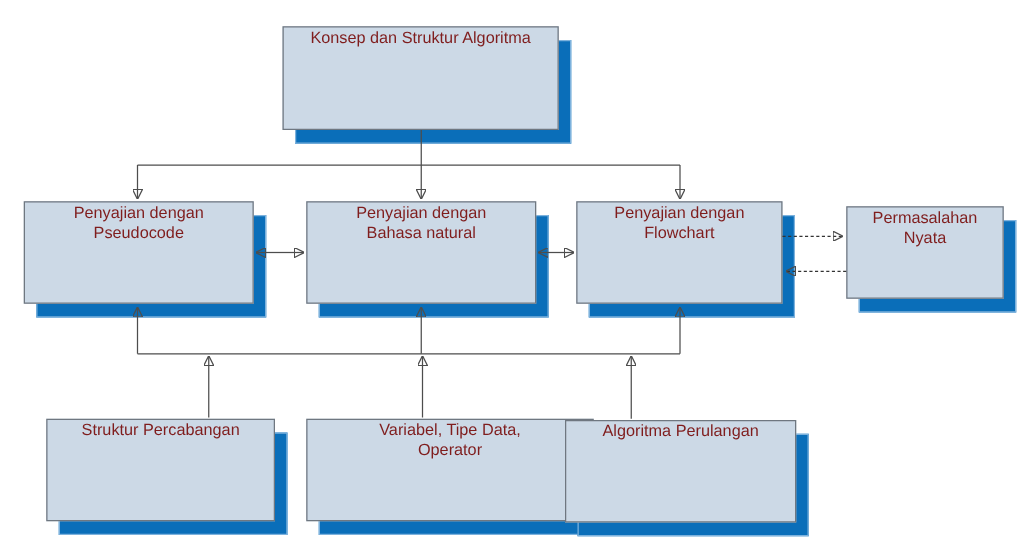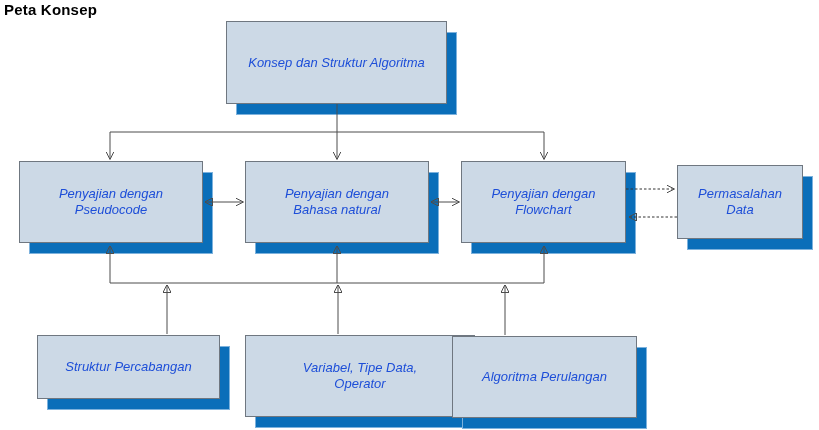--- a/index.html
+++ b/index.html
@@ -12,43 +12,41 @@
     color:#000;letter-spacing:.2px;
   }
   .node{position:absolute;}
   .node .shadow{
     position:absolute;left:10px;top:11px;width:100%;height:100%;
     background:#0a6eb9;border:1px solid #7db2dd;box-sizing:border-box;
   }
   .node .face{
     position:absolute;left:0;top:0;width:100%;height:100%;box-sizing:border-box;
     background:#ccd9e6;border:1px solid #6f7780;
-    display:flex;align-items:center;justify-content:center;
-    text-align:center;font-size:13px;line-height:16px;color:#1d4ed8;
+    display:flex;align-items:flex-start;justify-content:center;
+    text-align:center;font-size:13px;line-height:16px;color:#7f1d1d;
     white-space:pre-line;
-    font-style:italic;
   }
   .n-konsep      {left:226px;top:21px; width:221px;height:83px;}
   .n-pseudocode  {left:19px; top:161px;width:184px;height:82px;}
   .n-bahasa      {left:245px;top:161px;width:184px;height:82px;}
   .n-flowchart   {left:461px;top:161px;width:165px;height:82px;}
   .n-permasalahan{left:677px;top:165px;width:126px;height:74px;}
-  .n-percabangan {left:37px; top:335px;width:183px;height:64px;}
+  .n-percabangan {left:37px; top:335px;width:183px;height:82px;}
   .n-variabel    {left:245px;top:335px;width:185px;height:82px;padding-left:45px;}
   .n-perulangan  {left:452px;top:336px;width:185px;height:82px;}
   .connectors{position:absolute;left:0;top:0;width:819px;height:430px;pointer-events:none;z-index:5;}
   .connectors line,.connectors path{stroke:#4d4d4d;stroke-width:1;fill:none;}
   .connectors .dashed{stroke:#333;stroke-dasharray:2.5 2;}
 </style>
 </head>
 <body>
 
 <div class="stage">
 
-  <div class="page-title">Peta Konsep</div>
 
   <div class="node n-konsep">
     <div class="shadow"></div>
     <div class="face">
       <span>Konsep dan Struktur Algoritma</span>
     </div>
   </div>
 
   <div class="node n-pseudocode">
     <div class="shadow"></div>
@@ -71,21 +69,21 @@
     <div class="face">
       <span>Penyajian dengan
 Flowchart</span>
     </div>
   </div>
 
   <div class="node n-permasalahan">
     <div class="shadow"></div>
     <div class="face">
       <span>Permasalahan
-Data</span>
+Nyata</span>
     </div>
   </div>
 
   <div class="node n-percabangan">
     <div class="shadow"></div>
     <div class="face">
       <span>Struktur Percabangan</span>
     </div>
   </div>
 

